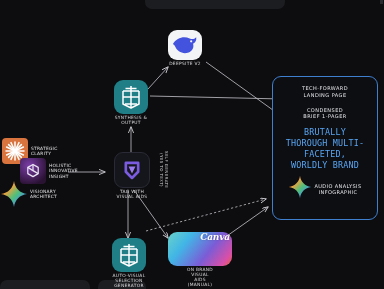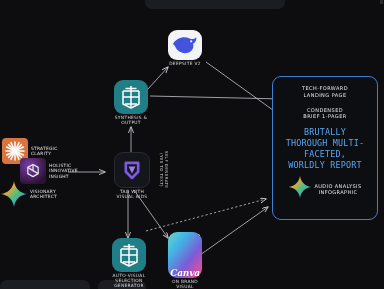--- a/index.html
+++ b/index.html
@@ -31,23 +31,23 @@
 
   .sq-claude{background:#d9743f;}
   .sq-openai{background:radial-gradient(circle at 35% 30%,#7b3ea8,#2a1233 78%);}
 
   .diamond{width:28px;height:28px;flex:none;}
 
   
   .tile-teal{width:34px;height:34px;background:#1f7e86;}
   .tile-purple{width:34px;height:34px;background:#15151c;
      border:1px solid #2a2a36;display:flex;align-items:center;justify-content:center;}
-  .tile-canva{width:34px;height:46px;
+  .tile-canva{width:34px;height:34px;
      background:linear-gradient(128deg,#6ad2c9 0%,#41b6e6 28%,#7b5cd6 62%,#d94fa8 88%,#e8643c 100%);
-     display:flex;align-items:flex-end;justify-content:center;}
+     display:flex;align-items:flex-start;justify-content:center;padding-left:30px;}
   .canva-word{font-family:"DejaVu Serif",serif;font-style:italic;font-weight:700;
      font-size:9px;color:#fff;letter-spacing:-.2px;text-shadow:0 0 2px rgba(0,0,0,.25);}
   .canva-dot{position:absolute;right:-2px;top:-2px;width:6px;height:6px;border-radius:50%;
      background:#f0f0f0;box-shadow:0 0 2px rgba(0,0,0,.6);}
   .tile-deep{width:34px;height:30px;background:#f3f4f6;
      display:flex;align-items:center;justify-content:center;}
 
   .vlabel{position:absolute;left:45px;top:-1px;font-size:4px;letter-spacing:.4px;
      color:#d6d6da;line-height:1.25;writing-mode:vertical-rl;text-align:center;
      white-space:pre-line;}
@@ -229,21 +229,21 @@
   </div>
 
   <div class="panel">
     <div class="p-line" style="margin-top:8px;">TECH-FORWARD
 LANDING PAGE</div>
     <div class="p-line" style="margin-top:8px;">CONDENSED
 BRIEF 1-PAGER</div>
     <div class="p-big" style="margin-top:7px;">BRUTALLY
 THOROUGH MULTI-
 FACETED,
-WORLDLY REPORT</div>
+WORLDLY BRAND</div>
     <div class="p-audio">
       <span>
         <svg viewBox="0 0 28 28" width="24" height="24">
           <defs>
             <linearGradient id="gem2" x1="0" y1="0" x2="1" y2="1">
               <stop offset="0%" stop-color="#f05a6a"></stop>
                 <stop offset="30%" stop-color="#f2a23c"></stop>
               <stop offset="55%" stop-color="#4ec07a"></stop>
                 <stop offset="80%" stop-color="#4a8ef0"></stop>
               <stop offset="100%" stop-color="#a35ae0"></stop>

